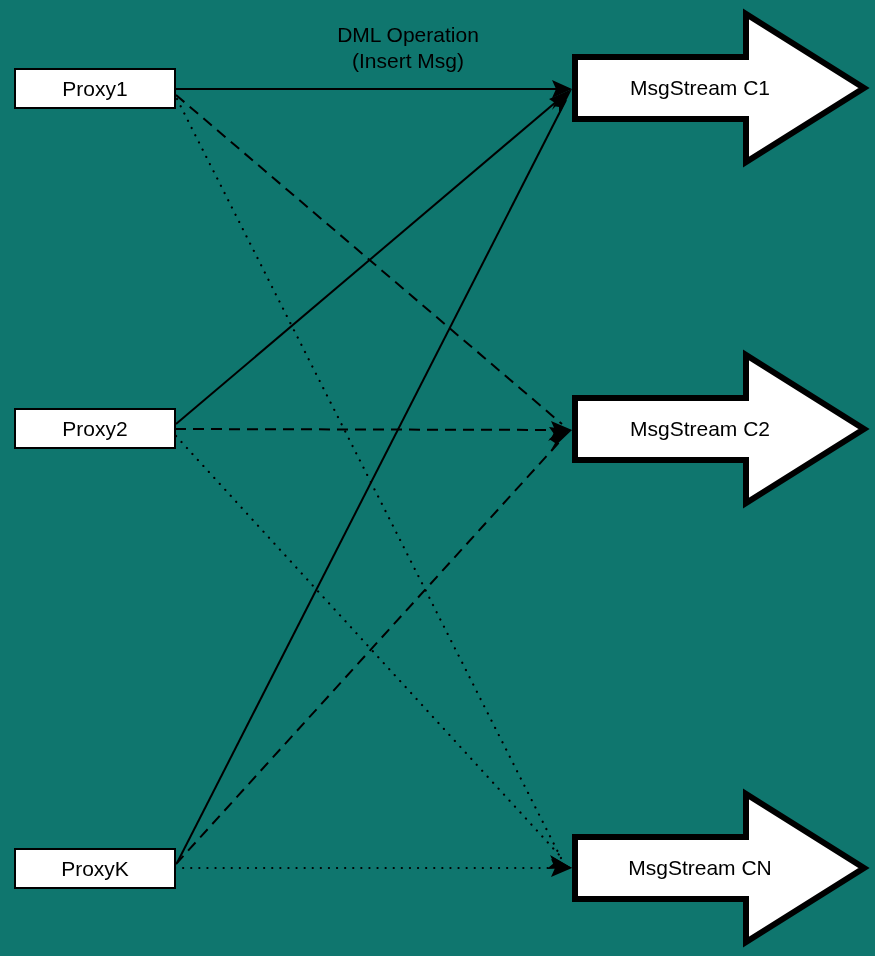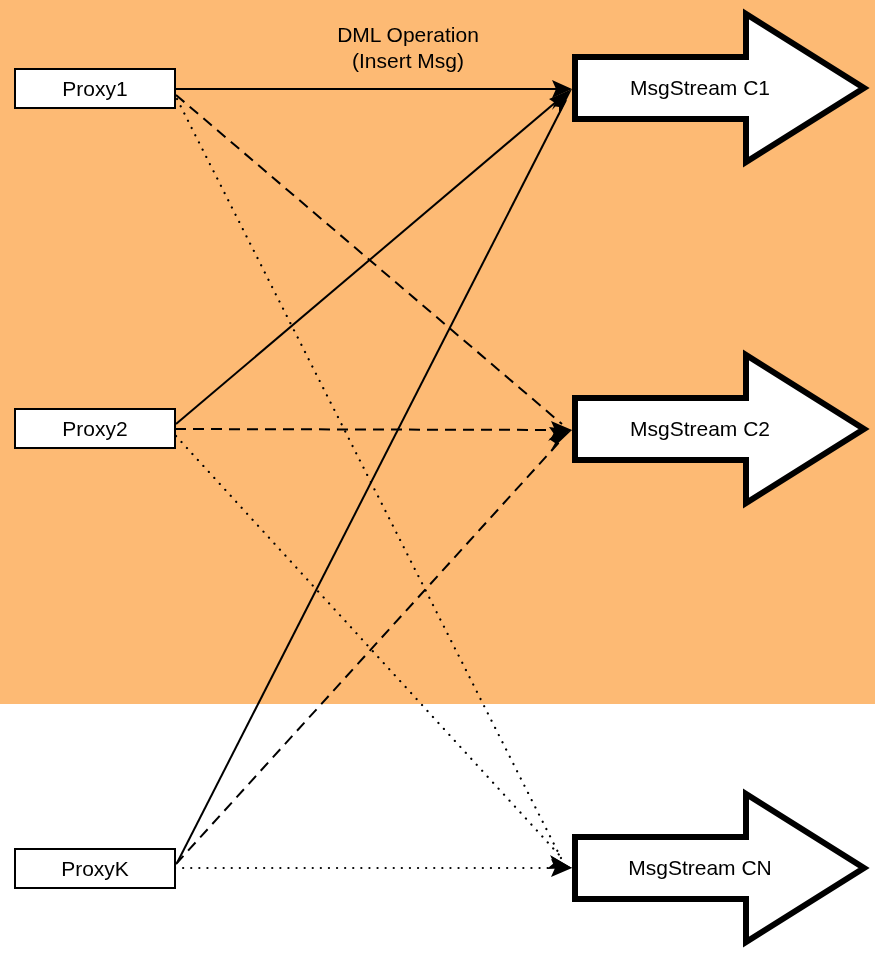--- a/index.html
+++ b/index.html
@@ -9,22 +9,22 @@
   }
   body {
     width: 875px;
     height: 956px;
     font-family: "Liberation Sans", sans-serif;
     overflow: hidden;
   }
   #diagram-root {
     position: relative;
     width: 875px;
-    height: 704px;
-    background: #fdba74;
+    height: 956px;
+    background: #0f766e;
   }
   svg.canvas {
     display: block;
     width: 875px;
     height: 956px;
   }
   .node-box-rect {
     fill: #ffffff;
     stroke: #000000;
     stroke-width: 2;

